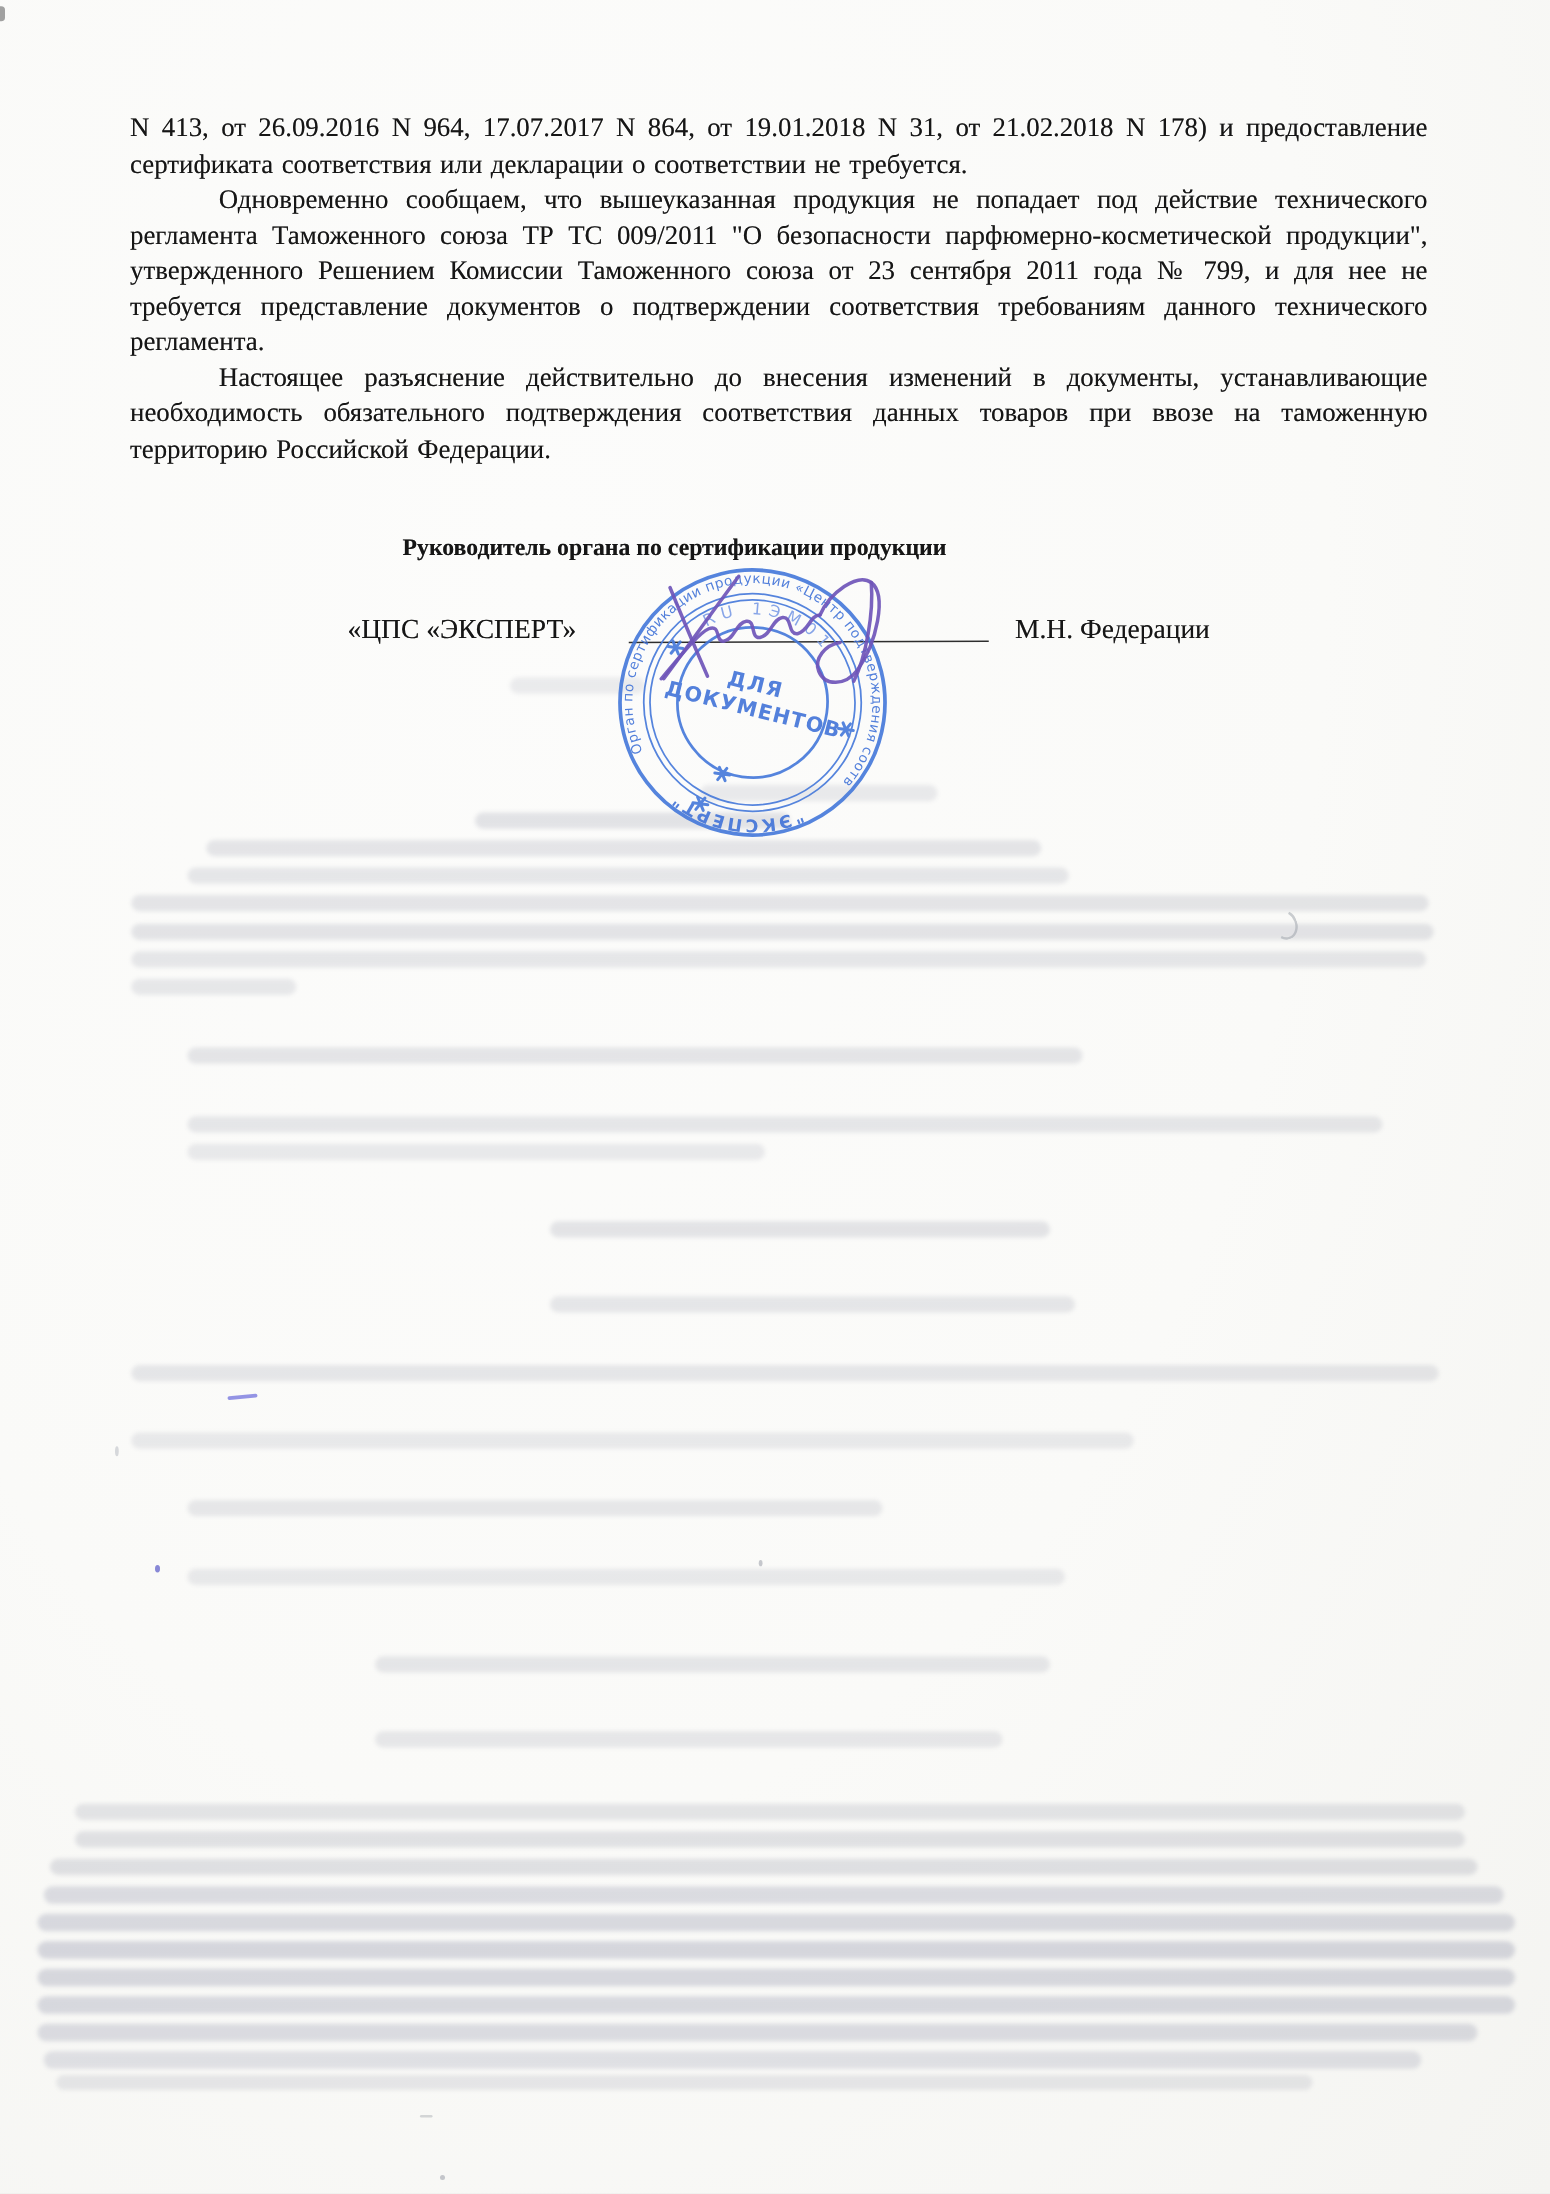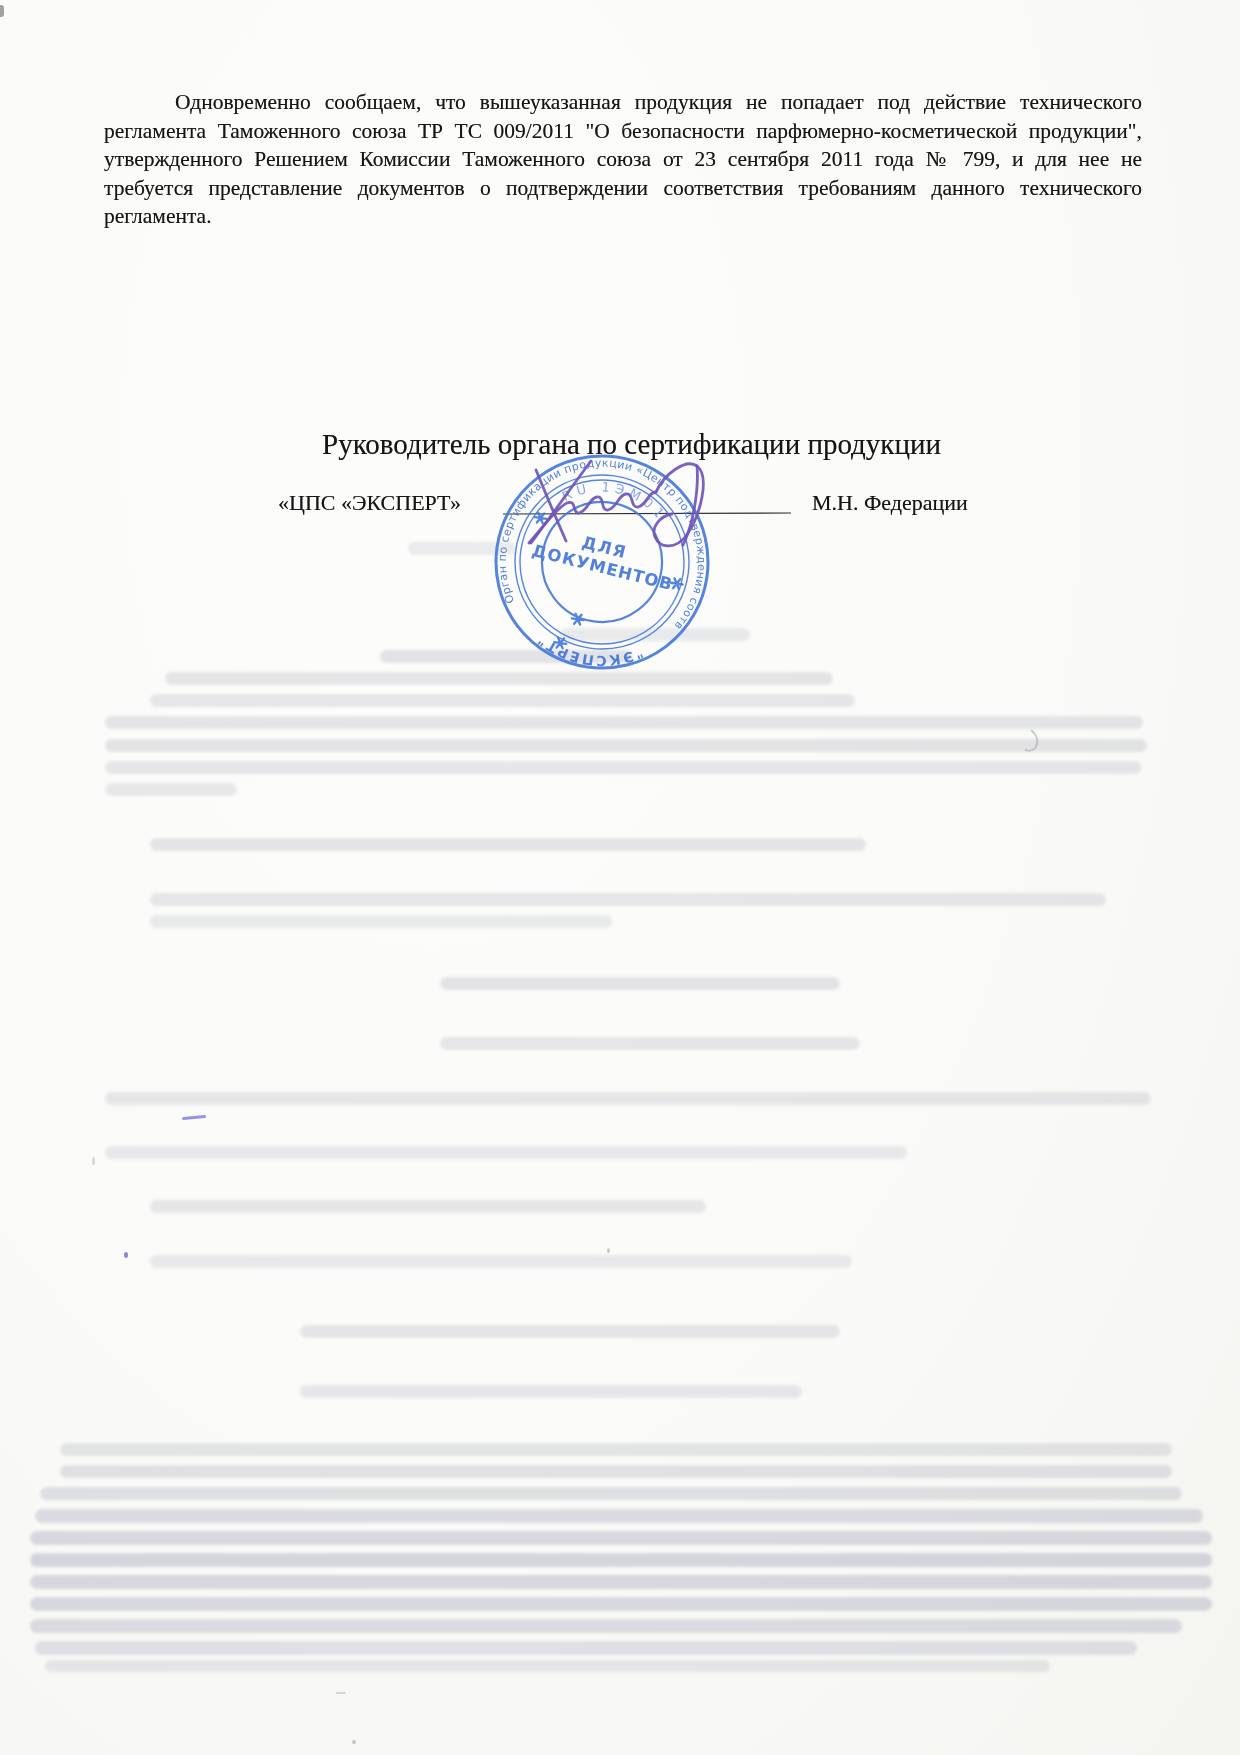--- a/index.html
+++ b/index.html
@@ -18,22 +18,22 @@
   .mark-arc{background:transparent !important;border:2px solid;border-radius:50%;
     border-top-color:transparent !important;border-left-color:transparent !important;}
   .doc-text{
     position:absolute;left:104px;top:88px;width:1038px;z-index:2;
     font-size:21.5px;line-height:28.5px;text-align:justify;word-spacing:1.5px;
     color:#161616;text-shadow:0 0 .5px rgba(25,25,25,.55);
   }
   .doc-text p{margin:0;text-indent:71px;}
   .doc-text p.cont{text-indent:0;}
   .sig-title{
-    position:absolute;left:322px;top:428px;z-index:2;font-size:29px;
-    color:#161616;text-shadow:0 0 .5px rgba(25,25,25,.55);white-space:nowrap;
+    position:absolute;left:322px;top:428px;z-index:2;font-size:19px;
+    color:#161616;text-shadow:0 0 .5px rgba(25,25,25,.55);white-space:nowrap;font-weight:bold;
   }
   .org-name{
     position:absolute;left:278px;top:490px;z-index:2;font-size:22px;
     color:#161616;text-shadow:0 0 .5px rgba(25,25,25,.55);white-space:nowrap;
   }
   .signer-name{
     position:absolute;left:812px;top:490px;z-index:2;font-size:22px;
     color:#161616;text-shadow:0 0 .5px rgba(25,25,25,.55);white-space:nowrap;
   }
   svg.overlay{position:absolute;left:0;top:0;z-index:5;}
@@ -76,21 +76,23 @@
       <div class="bleed-line" style="left: 30px; top: 1531px; width: 1182px; height: 14px; opacity: 0.23; background: rgb(109, 113, 144);"></div>
       <div class="bleed-line" style="left: 30px; top: 1553px; width: 1182px; height: 14px; opacity: 0.25; background: rgb(109, 113, 144);"></div>
       <div class="bleed-line" style="left: 30px; top: 1575px; width: 1182px; height: 14px; opacity: 0.24; background: rgb(109, 113, 144);"></div>
       <div class="bleed-line" style="left: 30px; top: 1597px; width: 1182px; height: 14px; opacity: 0.23; background: rgb(109, 113, 144);"></div>
       <div class="bleed-line" style="left: 30px; top: 1619px; width: 1152px; height: 14px; opacity: 0.21; background: rgb(109, 113, 144);"></div>
       <div class="bleed-line" style="left: 35px; top: 1641px; width: 1102px; height: 14px; opacity: 0.18; background: rgb(109, 113, 144);"></div>
       <div class="bleed-line" style="left: 45px; top: 1660px; width: 1005px; height: 12px; opacity: 0.14; background: rgb(112, 116, 138);"></div>
     </div>
 
   <div class="doc-text">
+    <p class="cont">N 413, от 26.09.2016 N 964, 17.07.2017 N 864, от 19.01.2018 N 31, от 21.02.2018 N 178) и предоставление сертификата соответствия или декларации о соответствии не требуется.</p>
     <p>Одновременно сообщаем, что вышеуказанная продукция не попадает под действие технического регламента Таможенного союза ТР ТС 009/2011 "О безопасности парфюмерно-косметической продукции", утвержденного Решением Комиссии Таможенного союза от 23 сентября 2011 года № 799, и для нее не требуется представление документов о подтверждении соответствия требованиям данного технического регламента.</p>
+    <p>Настоящее разъяснение действительно до внесения изменений в документы, устанавливающие необходимость обязательного подтверждения соответствия данных товаров при ввозе на таможенную территорию Российской Федерации.</p>
   </div>
 
   <div class="sig-title">Руководитель органа по сертификации продукции</div>
   <div class="org-name">«ЦПС «ЭКСПЕРТ»</div>
   <div class="signer-name">М.Н. Федерации</div>
 
   <svg class="overlay" width="1240" height="1755" viewBox="0 0 1240 1755" xmlns="http://www.w3.org/2000/svg" xmlns:xlink="http://www.w3.org/1999/xlink">
     <defs>
       <path id="arcTop" d="M 523,617 A 96,96 0 1 1 681,617"></path>
       <path id="arcBottom" d="M 691,594 A 95,95 0 0 1 513,594"></path>

